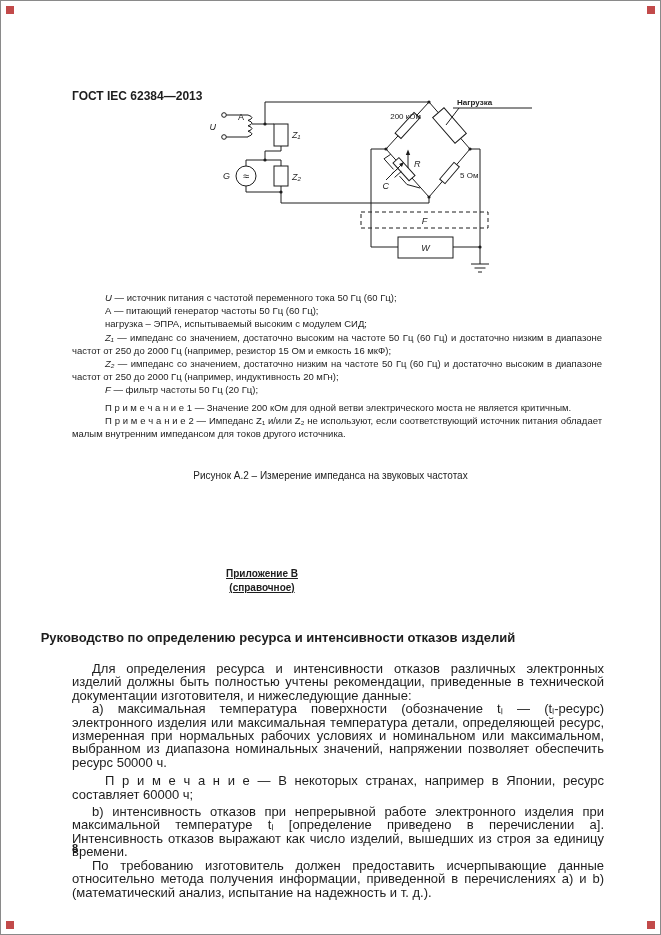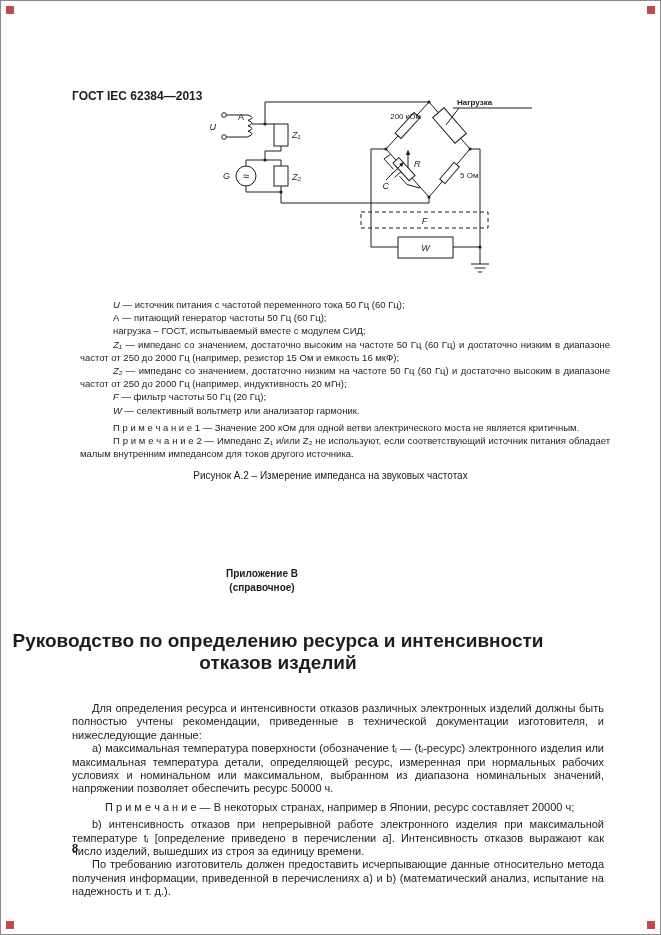--- a/index.html
+++ b/index.html
@@ -10,37 +10,37 @@
   .page-frame { position:absolute; inset:0; border:1px solid #8a8a8a; box-sizing:border-box; pointer-events:none; }
   .corner-mark { position:absolute; width:8px; height:8px; background:#c24a4a; }
   .corner-tl { left:6px; top:6px; } .corner-tr { right:6px; top:6px; }
   .corner-bl { left:6px; bottom:6px; } .corner-br { right:6px; bottom:6px; }
 
   .doc-header { position:absolute; left:72px; top:57px; font-weight:bold; font-size:12px;margin-top:32px; }
 
   svg.diagram { position:absolute; left:158px; top:88px; }
   svg.diagram text { font-family:"Liberation Sans", sans-serif; }
 
-  .legend-block { position:absolute; left:72px; top:298px; width:530px;
-    font-size:9.5px; line-height:13.2px; text-align:justify;margin-left:8px; }
+  .legend-block { position:absolute; left:72px; top:291px; width:530px;
+    font-size:9.5px; line-height:13.2px; text-align:justify; }
   .legend-block p { margin:0; text-indent:33px; }
   .legend-block .sym { font-style:italic; }
   .legend-block .sym.plain { font-style:normal; }
   .notes-group { margin-top:4px; }
 
   .figure-caption { position:absolute; left:0; top:470px; width:661px; text-align:center; font-size:10px; }
 
   .appendix-block { position:absolute; left:0; top:567px; width:524px; text-align:center;
-    font-weight:bold; font-size:10px; line-height:14px; }
+    font-weight:bold; font-size:10px; line-height:14px;text-decoration:underline; }
 
   .section-heading { position:absolute; left:0; top:630px; width:556px; text-align:center;
-    font-weight:bold; font-size:19px; }
+    font-weight:bold; font-size:13px; }
 
   .body-block { position:absolute; left:72px; top:662px; width:532px;
-    font-size:11px; line-height:13.4px; text-align:justify;margin-top:40px; }
+    font-size:13px; line-height:13.4px; text-align:justify; }
   .body-block p { margin:0; text-indent:20px; }
   .body-block p.body-note { text-indent:33px; margin:5px 0 4px; }
 
   .page-number { position:absolute; left:72px; top:842px; font-weight:bold; font-size:11px; }
 </style>
 </head>
 <body>
 
 <div class="page-frame"></div>
 <div class="corner-mark corner-tl"></div>
@@ -117,41 +117,40 @@
     <text x="231" y="101" text-anchor="end" font-style="italic">C</text>
     <text x="302" y="90" font-size="8">5 Ом</text>
     <text x="266.5" y="136" text-anchor="middle" font-style="italic">F</text>
     <text x="267.5" y="163" text-anchor="middle" font-style="italic">W</text>
   </g>
 </svg>
 
 <div class="legend-block">
   <p><span class="sym">U</span> <span>— источник питания с частотой переменного тока 50 Гц (60 Гц);</span></p>
   <p><span class="sym plain">А</span> <span>— питающий генератор частоты 50 Гц (60 Гц);</span></p>
-  <p><span class="sym plain">нагрузка</span> <span>– ГОСТ, испытываемый вместе с модулем СИД;</span></p>
+  <p><span class="sym plain">нагрузка</span> <span>– ЭПРА, испытываемый высоким с модулем СИД;</span></p>
   <p><span class="sym">Z₁</span> <span>— импеданс со значением, достаточно высоким на частоте 50 Гц (60 Гц) и достаточно низким в диапазоне частот от 250 до 2000 Гц (например, резистор 15 Ом и емкость 16 мкФ);</span></p>
   <p><span class="sym">Z₂</span> <span>— импеданс со значением, достаточно низким на частоте 50 Гц (60 Гц) и достаточно высоким в диапазоне частот от 250 до 2000 Гц (например, индуктивность 20 мГн);</span></p>
   <p><span class="sym">F</span> <span>— фильтр частоты 50 Гц (20 Гц);</span></p>
-  <p><span class="sym">W</span> <span>— селективный вольтметр или анализатор гармоник.</span></p>
   <div class="notes-group">
     <p><span class="note-label">П р и м е ч а н и е 1</span> <span>— Значение 200 кОм для одной ветви электрического моста не является критичным.</span></p>
     <p><span class="note-label">П р и м е ч а н и е 2</span> <span>— Импеданс Z₁ и/или Z₂ не используют, если соответствующий источник питания обладает малым внутренним импедансом для токов другого источника.</span></p>
   </div>
 </div>
 
 <div class="figure-caption">Рисунок А.2 – Измерение импеданса на звуковых частотах</div>
 
 <div class="appendix-block">
   <div>Приложение В</div>
   <div>(справочное)</div>
 </div>
 
 <div class="section-heading">Руководство по определению ресурса и интенсивности отказов изделий</div>
 
 <div class="body-block">
   <p>Для определения ресурса и интенсивности отказов различных электронных изделий должны быть полностью учтены рекомендации, приведенные в технической документации изготовителя, и нижеследующие данные:</p>
   <p>а) максимальная температура поверхности (обозначение tₗ — (tₗ-ресурс) электронного изделия или максимальная температура детали, определяющей ресурс, измеренная при нормальных рабочих условиях и номинальном или максимальном, выбранном из диапазона номинальных значений, напряжении позволяет обеспечить ресурс 50000 ч.</p>
-  <p class="body-note"><span class="note-label">П р и м е ч а н и е</span> <span>— В некоторых странах, например в Японии, ресурс составляет 20000 ч;</span></p>
+  <p class="body-note"><span class="note-label">П р и м е ч а н и е</span> <span>— В некоторых странах, например в Японии, ресурс составляет 60000 ч;</span></p>
   <p>b) интенсивность отказов при непрерывной работе электронного изделия при максимальной температуре tₗ [определение приведено в перечислении а]. Интенсивность отказов выражают как число изделий, вышедших из строя за единицу времени.</p>
   <p>По требованию изготовитель должен предоставить исчерпывающие данные относительно метода получения информации, приведенной в перечислениях а) и b) (математический анализ, испытание на надежность и т. д.).</p>
 </div>
 
 <div class="page-number">8</div>
 
 </body></html>

